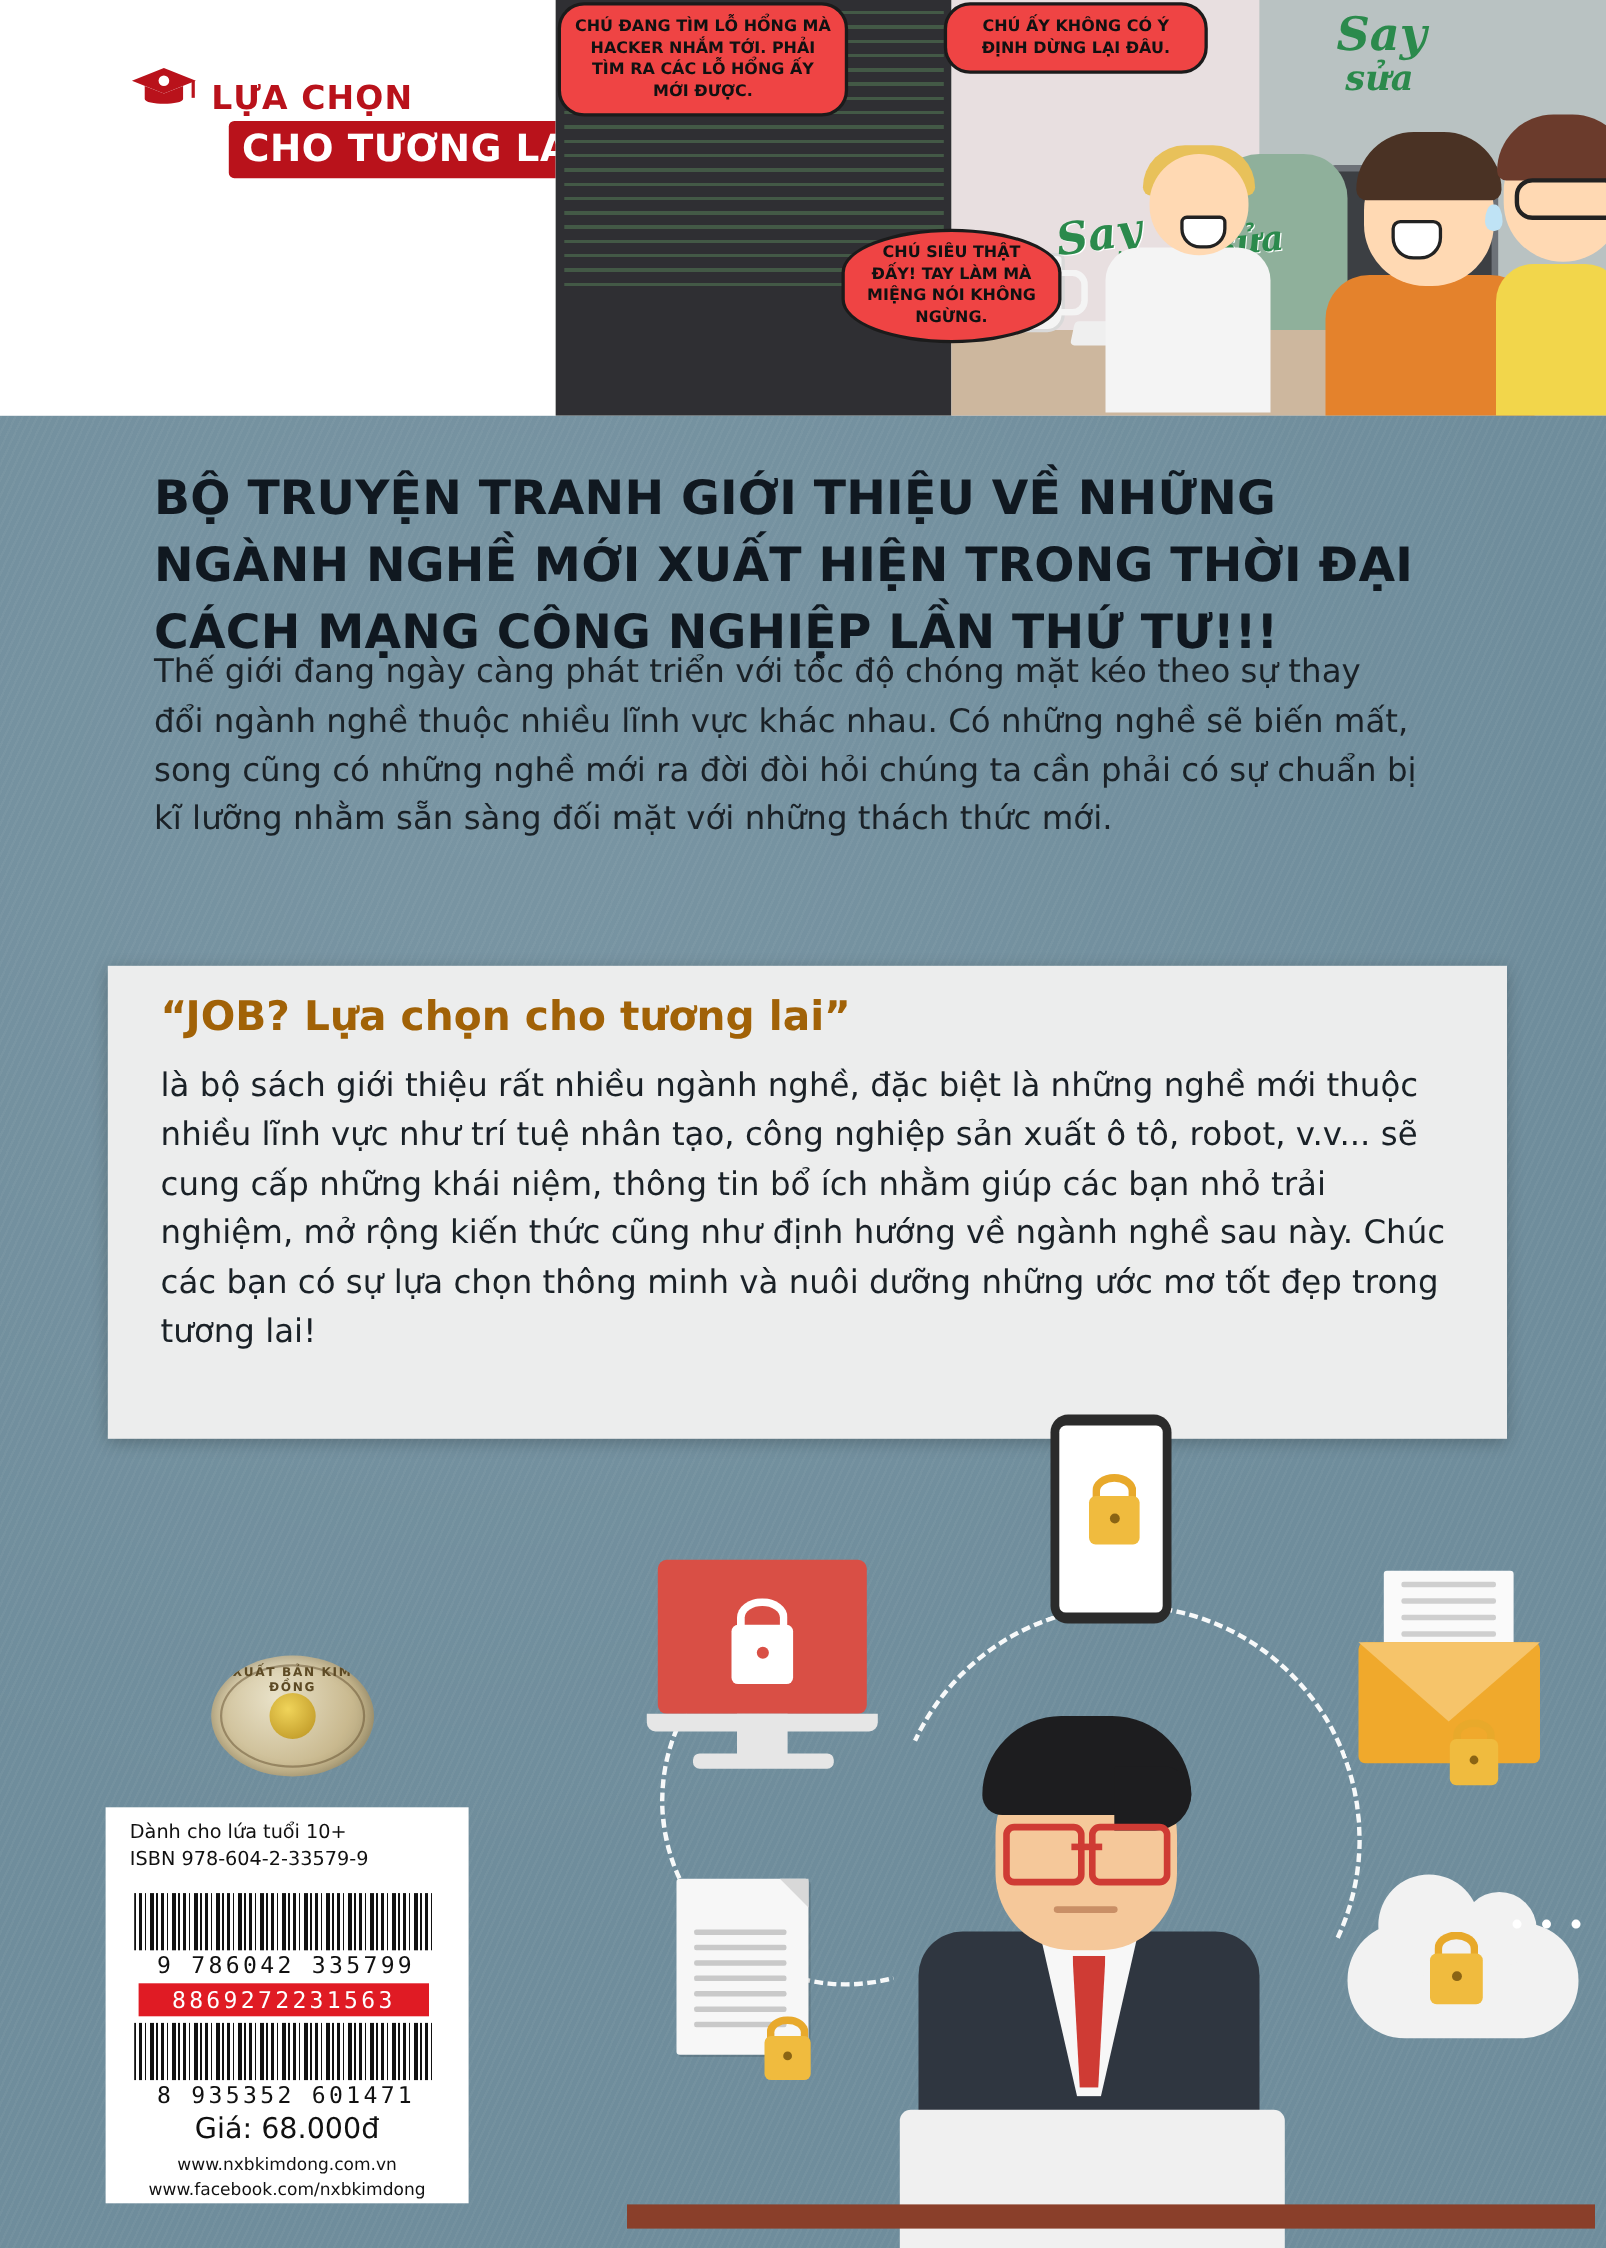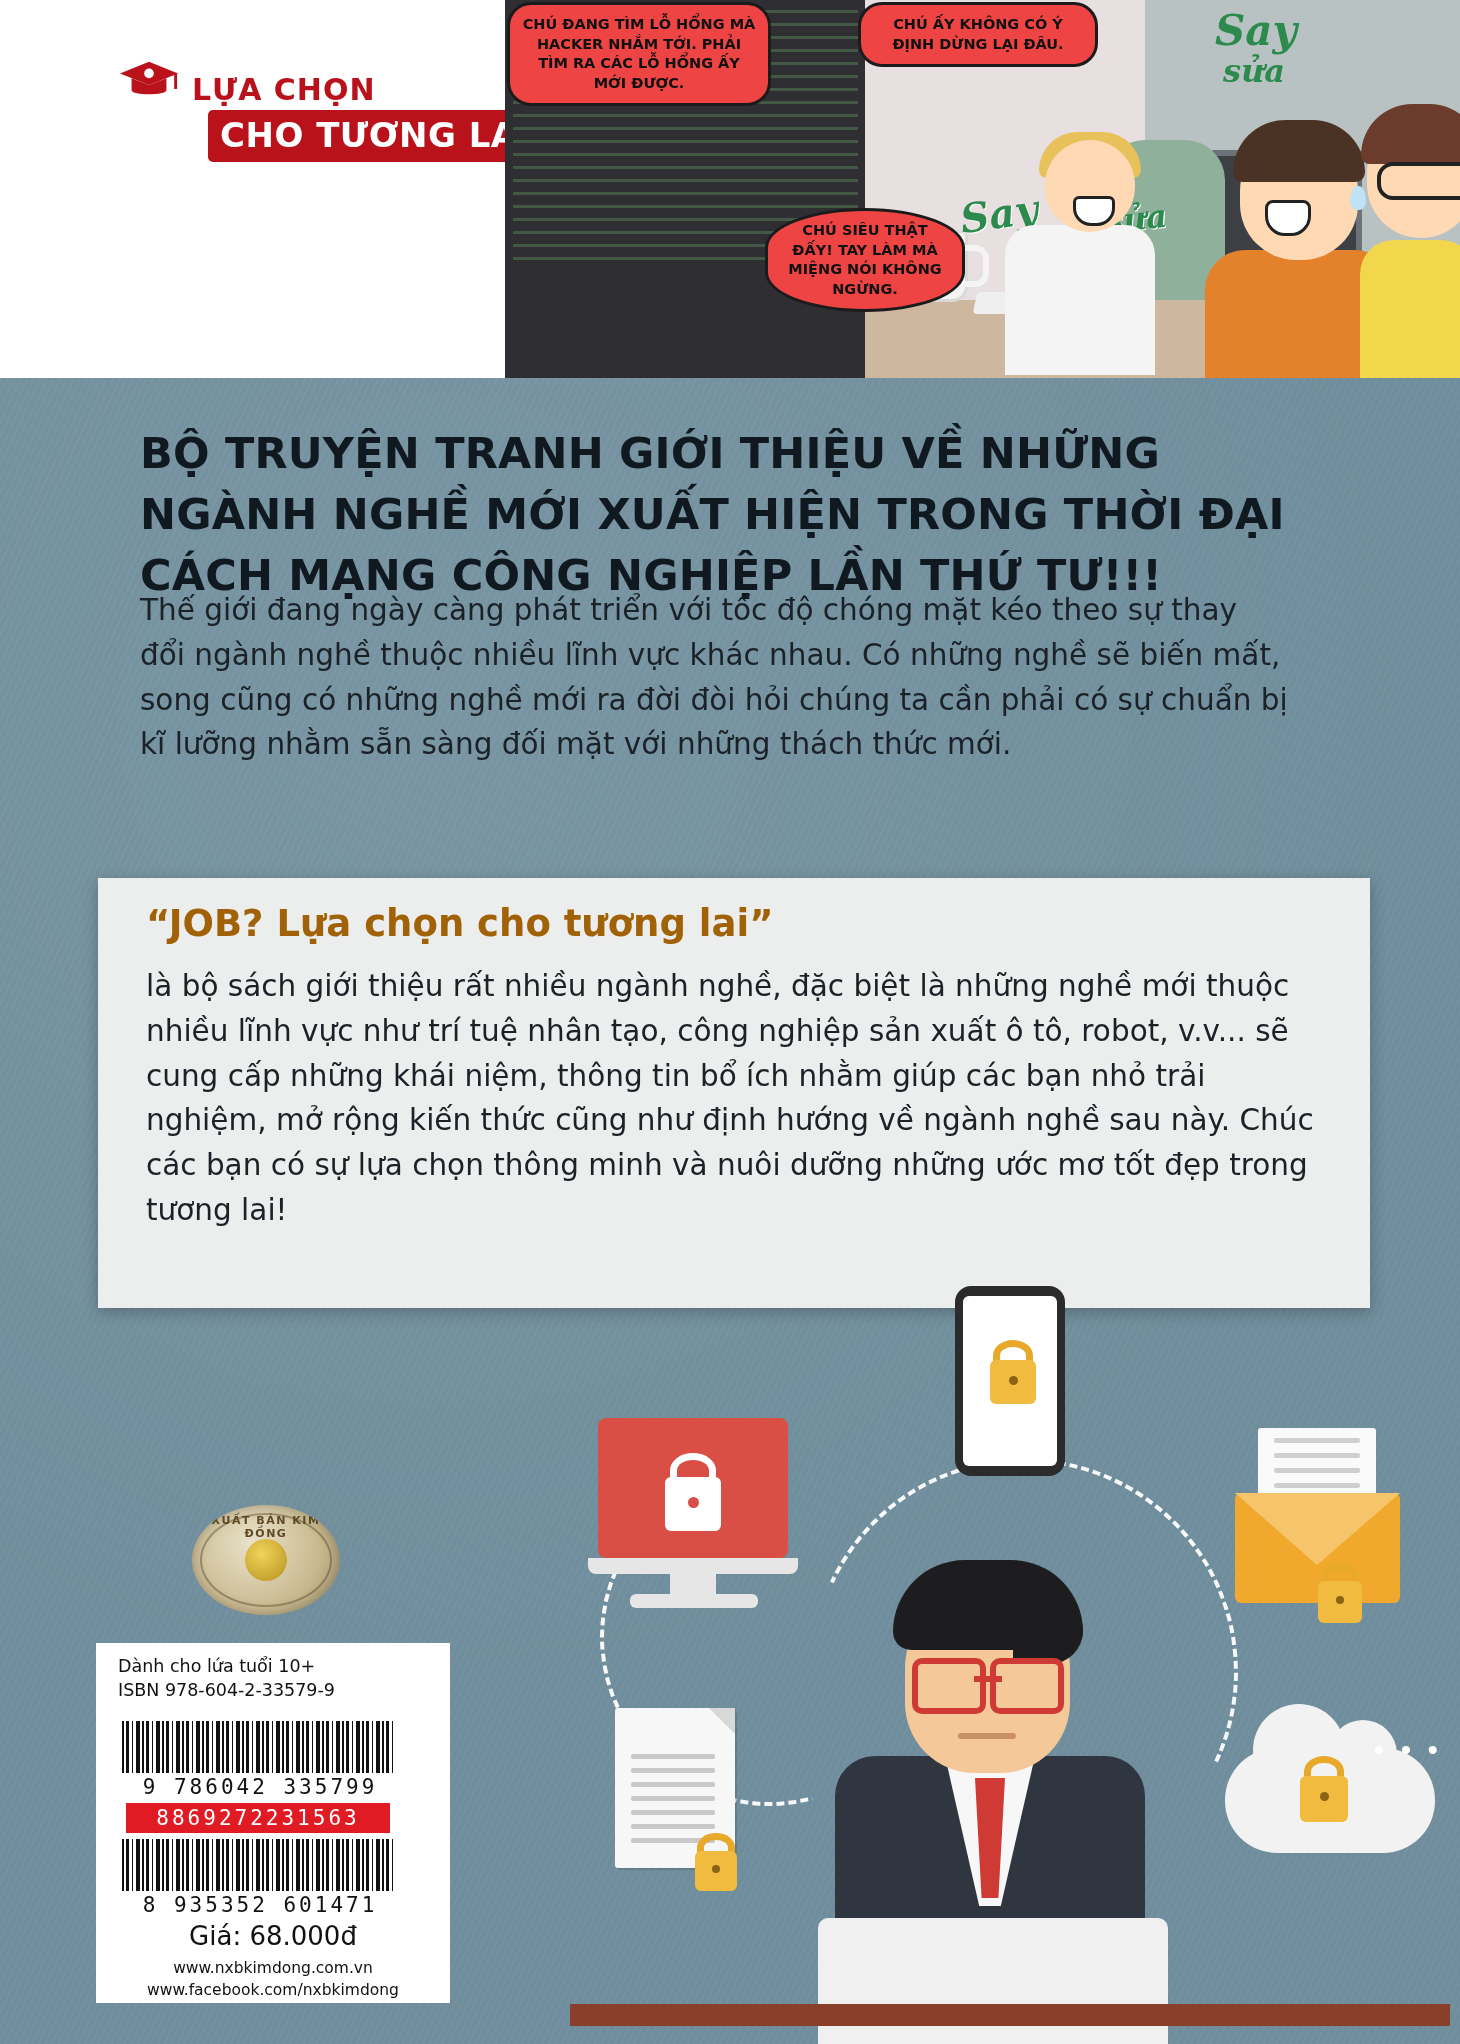--- a/index.html
+++ b/index.html
@@ -446,21 +446,20 @@
   .seal-text span { position: absolute; left: 0; right: 0; top: 9px; letter-spacing: 1.5px; }
   .seal-center {
     position:absolute; left: 50%; top: 50%; transform: translate(-50%,-50%);
     width: 42px; height: 42px; border-radius: 50%;
     background: radial-gradient(circle at 40% 35%, #f0d45a, #b8901f);
   }
 
   .barcode-card {
     position: absolute; left: 96px; top: 1643px; width: 330px; height: 360px;
     background: #ffffff;
-    padding-left: 24px;
   }
   .bc-line {
     font-family: "DejaVu Sans", sans-serif;
     font-size: 17.5px; color: #111; margin: 0; line-height: 1.35;
   }
   .bc-top { position:absolute; left: 22px; top: 12px; }
   .bars {
     position: absolute; left: 26px; width: 272px; height: 52px;
     background:
       repeating-linear-gradient(90deg,

